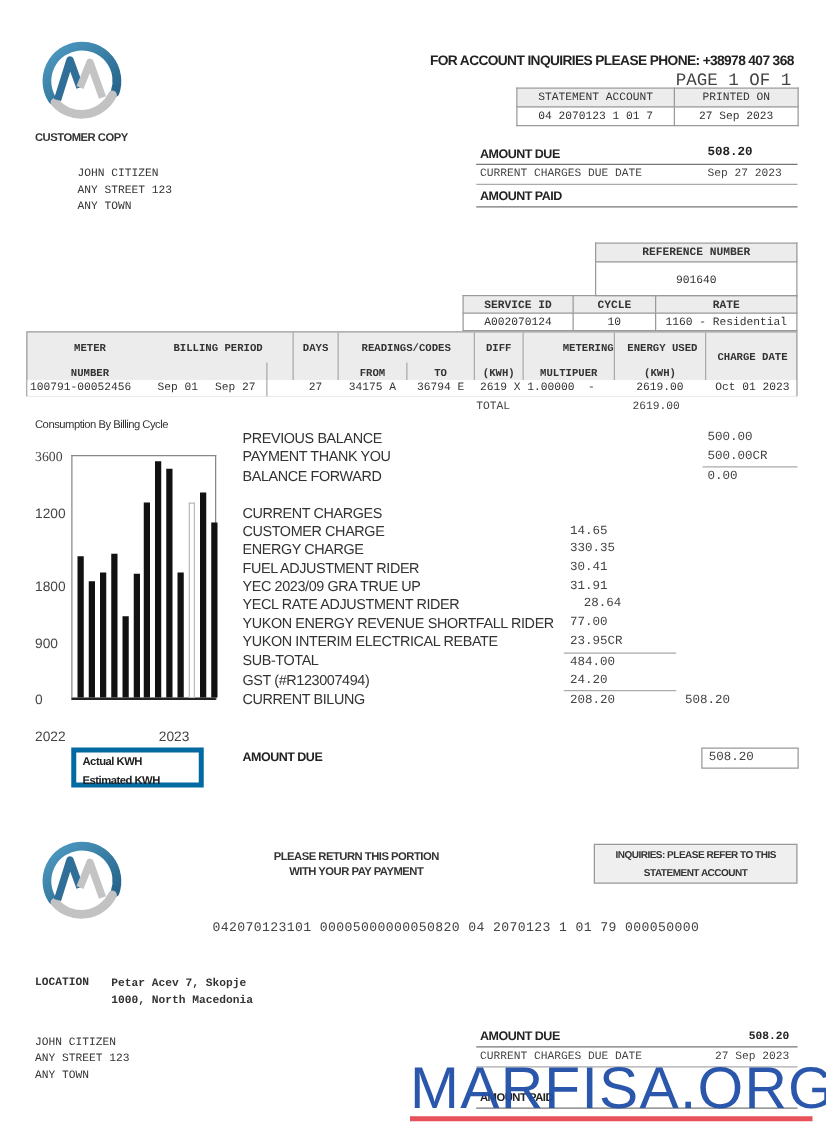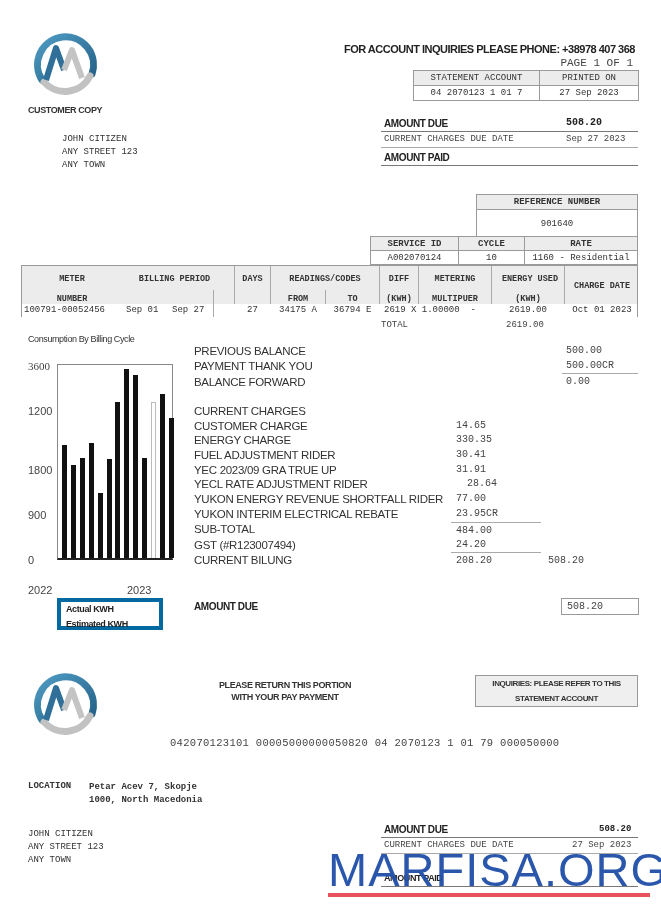--- a/index.html
+++ b/index.html
@@ -38,21 +38,21 @@
 
 <div class="abs sans bold" style="left:28px;top:105px;font-size:9px;letter-spacing:-0.4px;color:#333;">CUSTOMER COPY</div>
 
 <div class="abs mono" style="left:62px;top:133px;font-size:9px;line-height:13px;color:#333;">
   <div>JOHN CITIZEN</div>
   <div>ANY STREET 123</div>
   <div>ANY TOWN</div>
 </div>
 
 <div class="abs sans bold" style="left:344px;top:43px;font-size:11px;letter-spacing:-0.5px;color:#222;">FOR ACCOUNT INQUIRIES PLEASE PHONE: +38978 407 368</div>
-<div class="abs mono" style="right:28px;top:57px;font-size:11px;color:#444;padding-left:47px;">PAGE 1 OF 1</div>
+<div class="abs mono" style="right:28px;top:57px;font-size:14px;color:#444;padding-left:47px;">PAGE 1 OF 1</div>
 
 <table class="abs box" style="left:413px;top:70px;width:226px;">
   <tbody>
       <tr style="height:15px;">
     <td class="hdrcell" style="width:126px;">STATEMENT ACCOUNT</td>
     <td class="hdrcell">PRINTED ON</td>
   </tr>
   <tr style="height:15px;">
     <td>04 2070123 1 01 7</td>
     <td>27 Sep 2023</td>
@@ -105,21 +105,21 @@
     <div class="abs" style="left:213px;width:35px;top:8px;text-align:center;">DAYS</div>
     <div class="abs" style="left:248px;width:1px;top:0;height:50px;background:#aaa;"></div>
     <div class="abs" style="left:249px;width:108px;top:8px;text-align:center;">READINGS/CODES</div>
     <div class="abs" style="left:249px;width:54px;top:28px;text-align:center;">FROM</div>
     <div class="abs" style="left:303px;width:1px;top:24px;height:26px;background:#aaa;"></div>
     <div class="abs" style="left:304px;width:53px;top:28px;text-align:center;">TO</div>
     <div class="abs" style="left:357px;width:1px;top:0;height:50px;background:#aaa;"></div>
     <div class="abs" style="left:358px;width:38px;top:8px;text-align:center;">DIFF</div>
     <div class="abs" style="left:358px;width:38px;top:28px;text-align:center;">(KWH)</div>
     <div class="abs" style="left:396px;width:1px;top:0;height:38px;background:#aaa;"></div>
-    <div class="abs" style="left:397px;width:72px;top:8px;text-align:center;">METERING</div>
+    <div class="abs" style="left:397px;width:72px;top:8px;text-align:right;">METERING</div>
     <div class="abs" style="left:397px;width:72px;top:28px;text-align:center;">MULTIPUER</div>
     <div class="abs" style="left:469px;width:1px;top:0;height:38px;background:#aaa;"></div>
     <div class="abs" style="left:464px;width:72px;top:8px;text-align:right;">ENERGY USED</div>
     <div class="abs" style="left:470px;width:72px;top:28px;text-align:center;">(KWH)</div>
     <div class="abs" style="left:542px;width:1px;top:0;height:50px;background:#aaa;"></div>
     <div class="abs" style="left:543px;width:74px;top:15px;text-align:center;">CHARGE DATE</div>
   </div>
   <div class="abs mono" style="left:0;top:38px;width:615px;height:13px;background:#fff;font-size:9px;color:#333;">
     <div class="abs" style="left:2px;top:1px;">100791-00052456</div>
     <div class="abs" style="left:104px;top:1px;">Sep 01</div>

